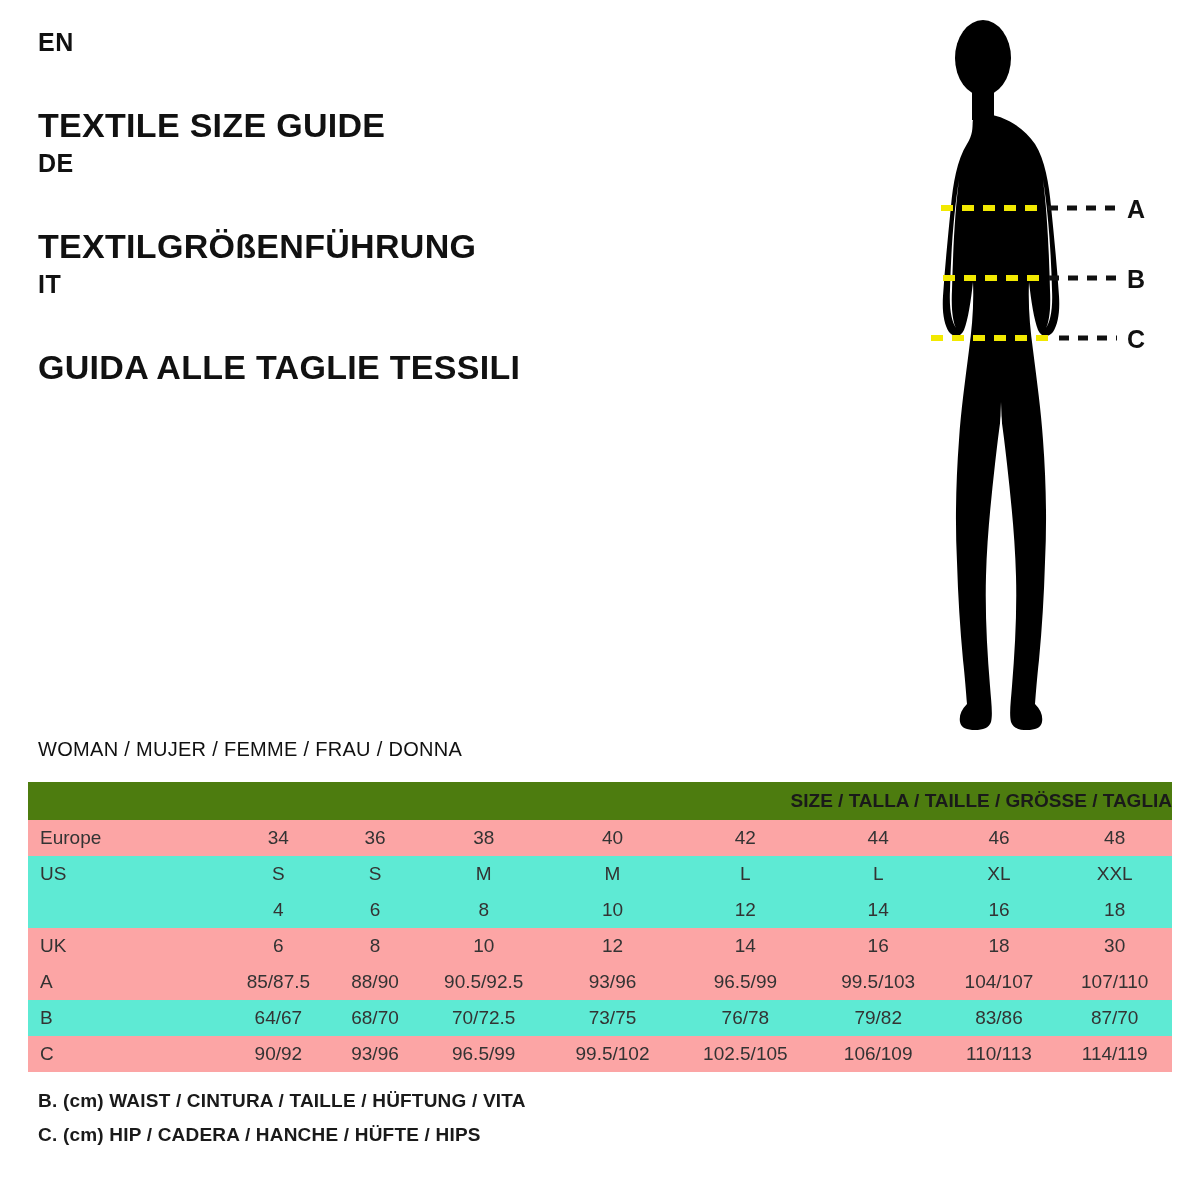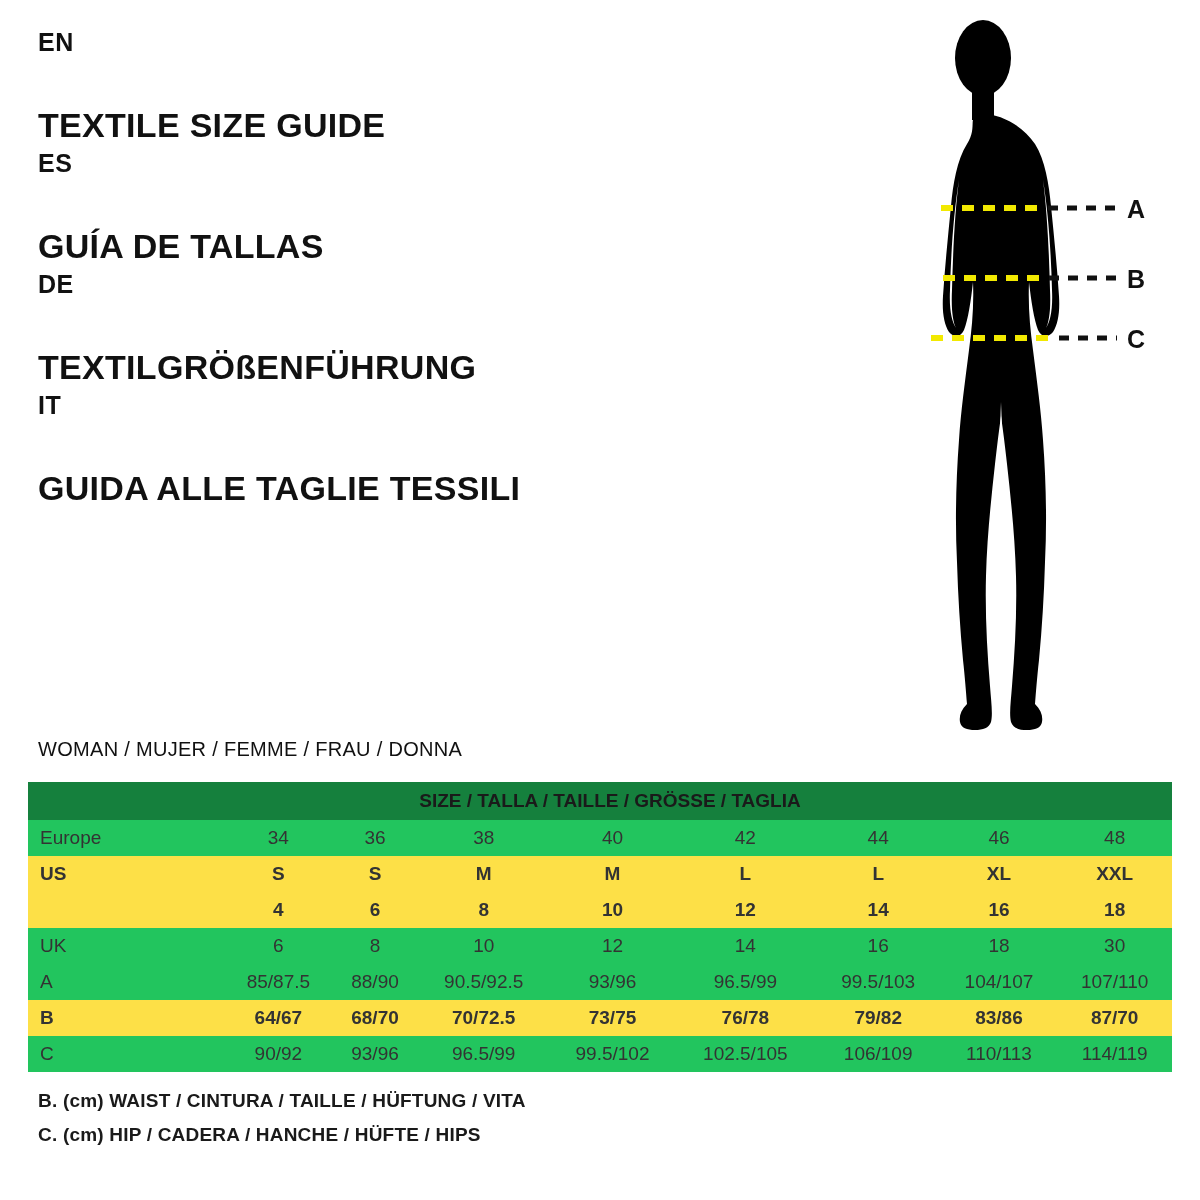--- a/index.html
+++ b/index.html
@@ -80,37 +80,36 @@
   #size-table {
     position: absolute;
     left: 28px;
     top: 782px;
     width: 1144px;
     border-collapse: collapse;
     font-size: 19px;
     color: #333333;
   }
   #size-table tr.header-row td {
-    background: #15803d;
+    background: #4d7c0f;
     color: #1a1a1a;
     font-weight: 700;
     font-size: 19px;
     padding: 7px 0 7px 20px;
-    text-align: center;
+    text-align: right;
   }
   #size-table td {
     padding: 6px 4px;
     height: 24px;
   }
   #size-table tr.band-light td {
-    background: #22c55e;
+    background: #fca5a5;
   }
   #size-table tr.band-white td {
-    background: #fde047;
-    font-weight: bold;
+    background: #5eead4;
   }
   #size-table td.row-label {
     text-align: left;
     padding-left: 12px;
     width: 180px;
     color: #333333;
   }
   #size-table td.val {
     text-align: center;
   }
@@ -130,24 +129,20 @@
     letter-spacing: 0.2px;
   }
 </style>
 </head>
 <body>
 
 <div id="title-block">
   <div class="title-row">
     <span class="title-lang">EN</span>
     <span class="title-text">TEXTILE SIZE GUIDE</span>
-  </div>
-  <div class="title-row">
-    <span class="title-lang">ES</span>
-    <span class="title-text">GUÍA DE TALLAS</span>
   </div>
   <div class="title-row">
     <span class="title-lang">DE</span>
     <span class="title-text">TEXTILGRÖßENFÜHRUNG</span>
   </div>
   <div class="title-row">
     <span class="title-lang">IT</span>
     <span class="title-text">GUIDA ALLE TAGLIE TESSILI</span>
   </div>
 </div>

